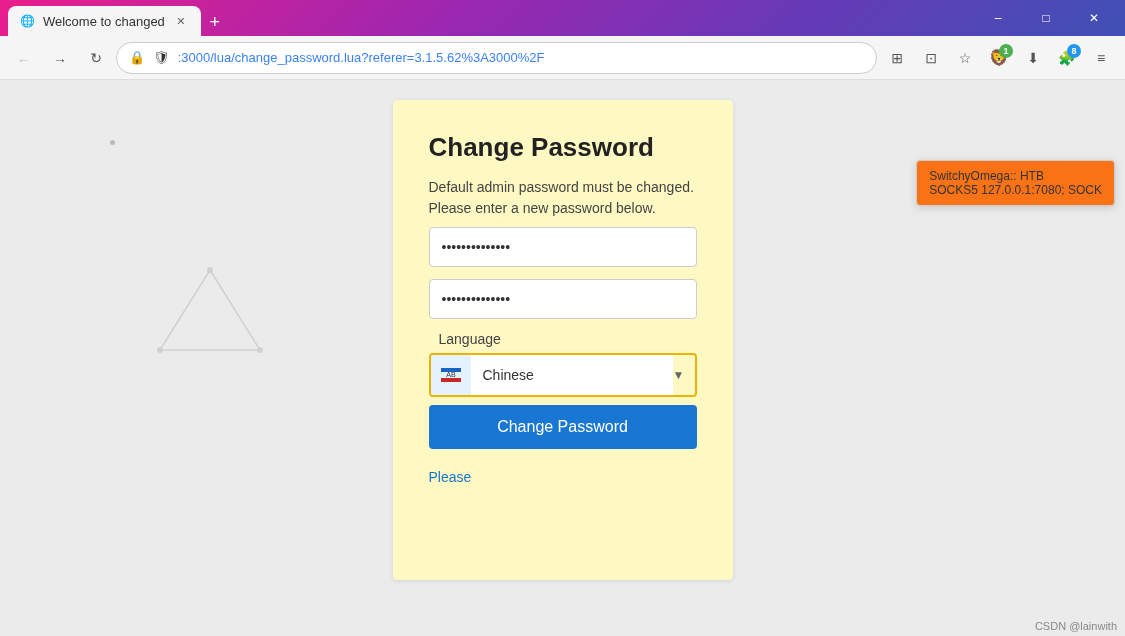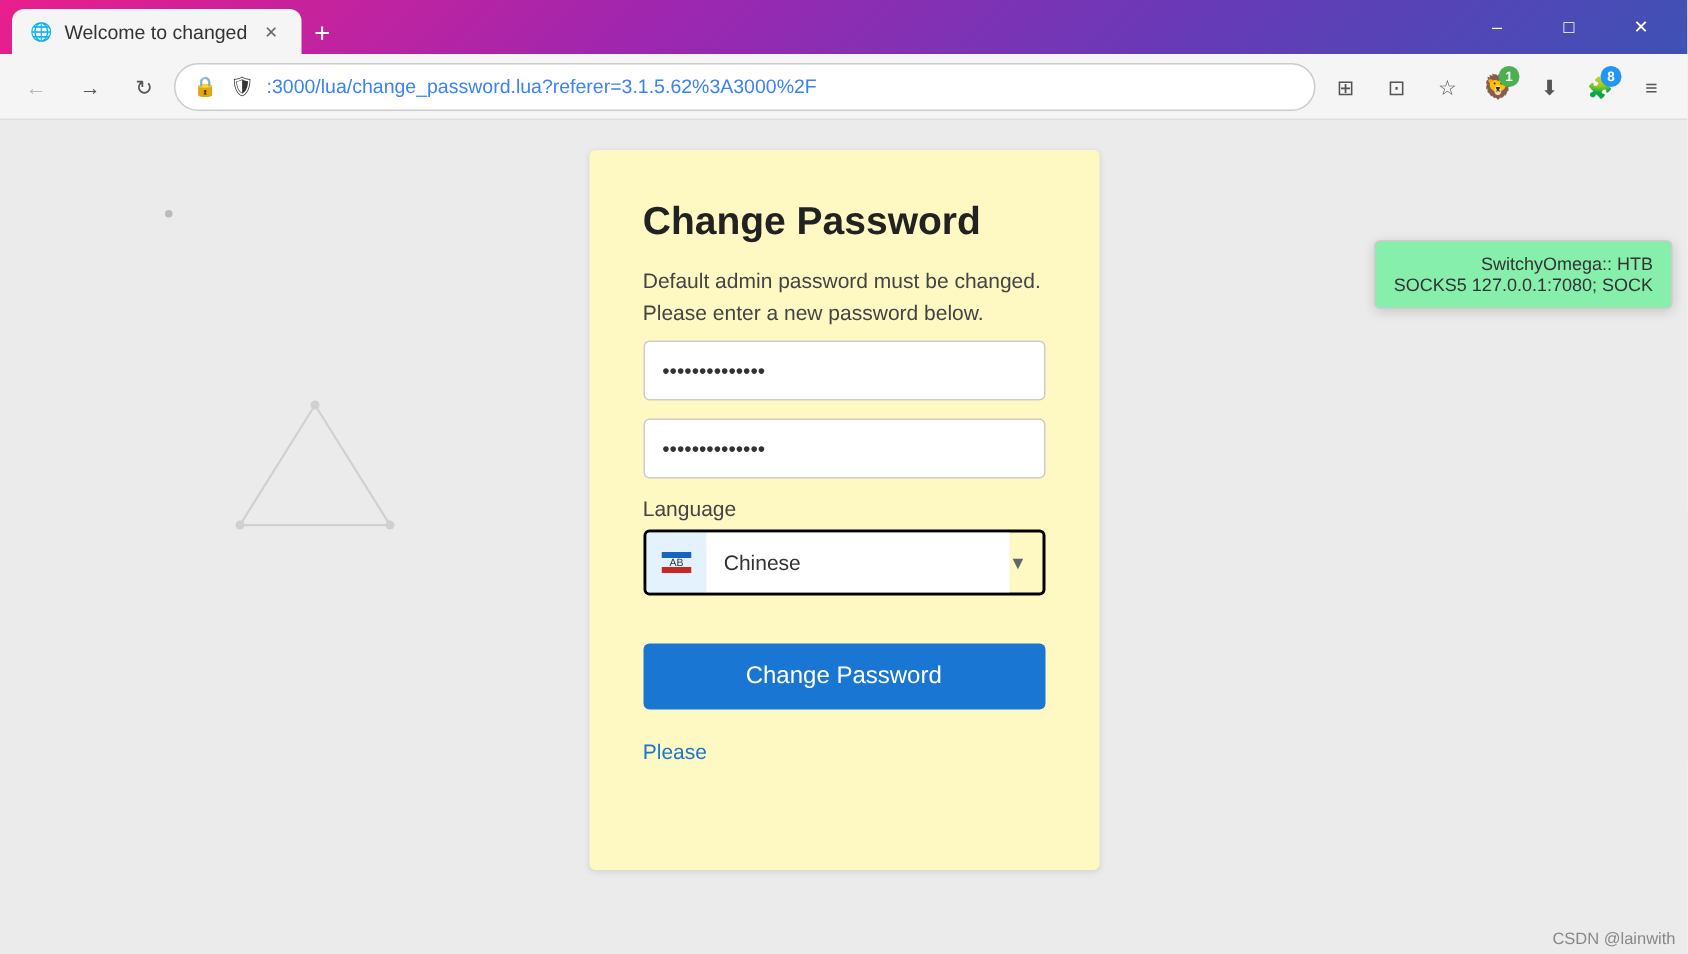--- a/index.html
+++ b/index.html
@@ -77,30 +77,29 @@
       display: flex; align-items: center; justify-content: center;
       font-weight: bold;
     }
     .badge.green { background: #4caf50; }
     .badge.blue { background: #2196f3; }
 
     
     .tooltip-popup {
       position: absolute;
       top: 80px; right: 10px;
-      background: #86efac;
+      background: #f97316;
       border: 1px solid #ccc;
       border-radius: 4px;
       padding: 8px 12px;
       font-size: 12px;
       color: #333;
       box-shadow: 0 2px 8px rgba(0,0,0,0.15);
       z-index: 100;
       white-space: nowrap;
-      text-align: right;
     }
 
     
     .page-content {
       flex: 1;
       background: #ebebeb;
       display: flex;
       justify-content: center;
       align-items: flex-start;
       padding-top: 20px;
@@ -132,28 +131,28 @@
       height: 40px;
       border: 1px solid #ccc;
       border-radius: 4px;
       padding: 0 12px;
       font-size: 14px;
       margin-bottom: 12px;
       outline: none;
       color: #333;
     }
 
-    .language-label { font-size: 14px; color: #444; margin-bottom: 6px; }
+    .language-label { font-size: 14px; color: #444; margin-bottom: 6px; margin-left: 10px; }
     .language-select-wrapper {
       display: flex;
       align-items: center;
-      border: 2px solid #000000;
+      border: 2px solid #eab308;
       border-radius: 4px;
       overflow: hidden;
-      margin-bottom: 32px;
+      margin-bottom: 8px;
     }
     .language-icon {
       width: 40px; height: 40px;
       background: #e3f2fd;
       display: flex; align-items: center; justify-content: center;
       font-size: 16px;
       color: #1976d2;
       flex-shrink: 0;
     }
     .language-select {

